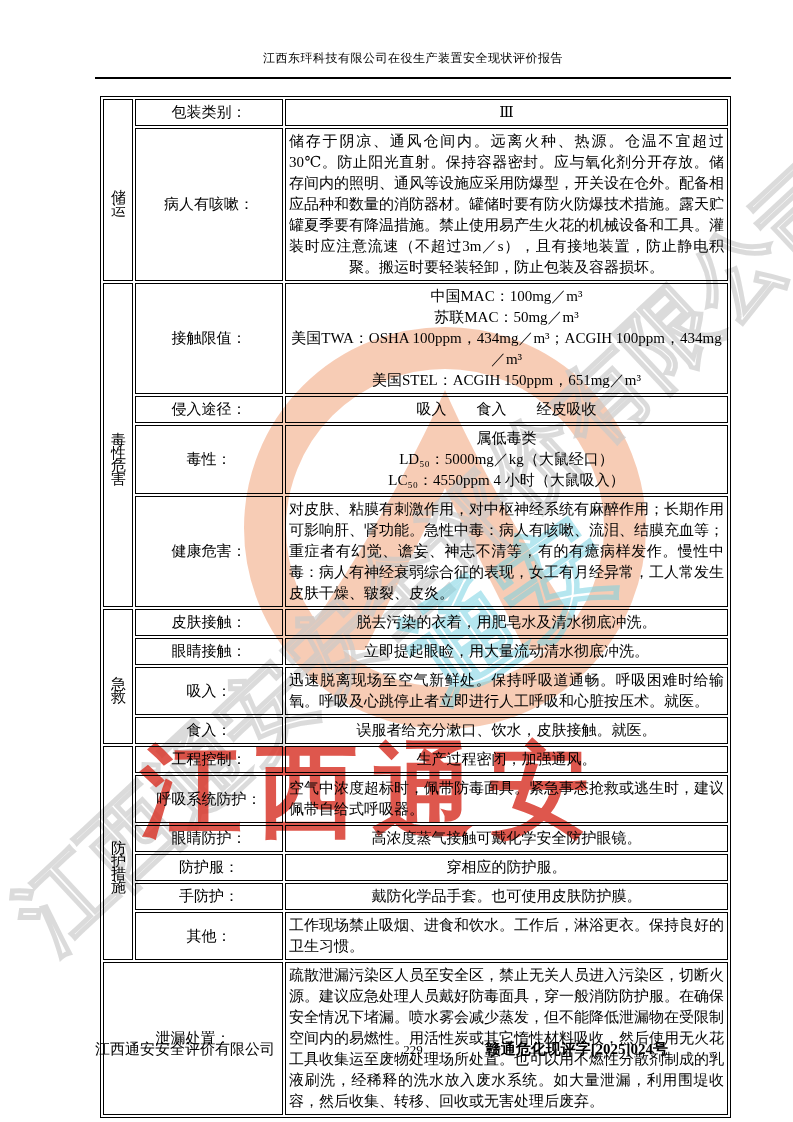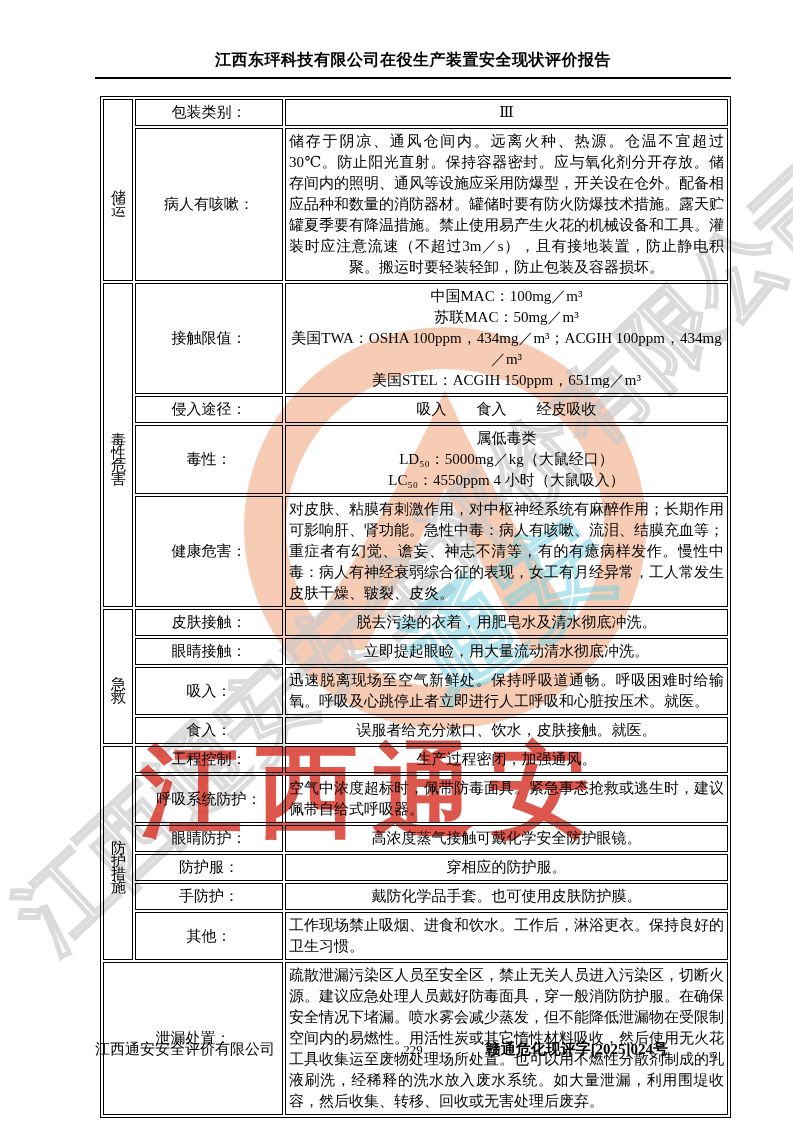--- a/index.html
+++ b/index.html
@@ -35,21 +35,21 @@
     transform: translate(-50%,-50%) rotate(-35deg);
     font-size: 110px; font-weight: bold; white-space: nowrap;
     font-family: "Liberation Sans", "DejaVu Sans", sans-serif;
     color: transparent; -webkit-text-stroke: 2px #79d2e2;
     opacity: 0.55;
   }
   
   .content { position: relative; z-index: 1; }
   .doc-header {
     position: absolute; left: 95px; top: 50px; width: 636px;
-    text-align: center; font-size: 16px; letter-spacing: 0.5px; font-weight: bold;
+    text-align: center; font-size: 12px; letter-spacing: 0.5px;
   }
   .header-rule {
     position: absolute; left: 95px; top: 77px; width: 636px;
     border-top: 2px solid #000;
   }
   table.msds {
     position: absolute; left: 100px; top: 96px;
     width: 631px;
     border: 1px solid #000;
     border-spacing: 2px; border-collapse: separate;

